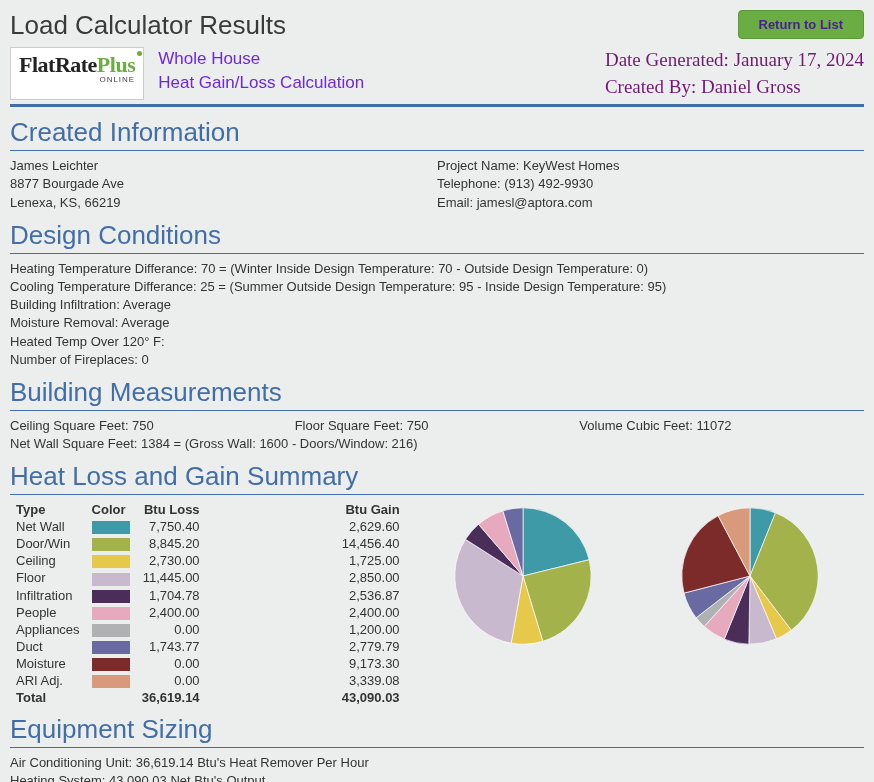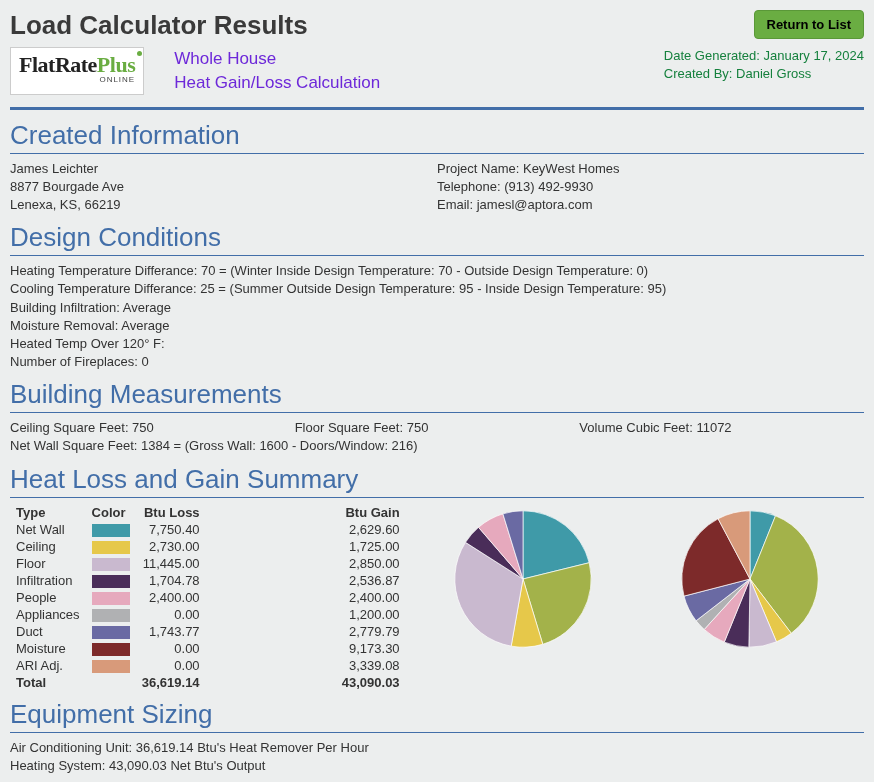--- a/index.html
+++ b/index.html
@@ -13,38 +13,38 @@
     width: 874px;
   }
   .header-row {
     display: flex;
     justify-content: space-between;
     align-items: flex-start;
     margin-bottom: 6px;
   }
   .page-title {
     font-size: 26px;
-    font-weight: 700;
+    font-weight: 400;
     color: #3a3a3a;
     margin: 0;
   }
   .btn-green {
     background: #6aad42;
-    color: #000000;
+    color: #4c1d95;
     border: 1px solid #5a9838;
     border-radius: 4px;
-    padding: 6px 12px;
+    padding: 6px 20px;
     font-size: 13px;
     cursor: pointer;
     font-weight: 600;
   }
   .subhead {
     display: flex;
-    gap: 30px;
-    margin-bottom: 12px;
+    gap: 14px;
+    margin-bottom: 4px;
   }
   .logo-box {
     background: #fff;
     border: 1px solid #ccc;
     padding: 4px 8px 2px 8px;
     display: inline-block;
     position: relative;
   }
   .logo-text {
     font-family: Georgia, "Times New Roman", serif;
@@ -69,23 +69,24 @@
     margin-top: -3px;
   }
   .subhead-mid {
     font-size: 17px;
     font-weight: 400;
     color: #6d28d9;
     line-height: 1.4;
   }
   .subhead-right {
     margin-left: auto;
-    font-size: 13px;
-    color: #15803d;
+    font-size: 19px;
+    color: #701a75;
     line-height: 1.4;
+    font-family: Liberation Serif, serif;
   }
   hr.rule {
     border: none;
     border-top: 3px solid #426ea8;
     margin: 4px 0 10px 0;
   }
   hr.thin {
     border: none;
     border-top: 1px solid #426ea8;
     margin: 2px 0 6px 0;
@@ -196,20 +197,26 @@
         <th class="num">Btu Loss</th>
         <th class="gain">Btu Gain</th>
       </tr>
     </thead>
     <tbody id="heat-body">
         <tr>
           <td>Net Wall</td>
           <td><span class="swatch" style="background:#3f9aa8"></span></td>
           <td class="num">7,750.40</td>
           <td class="gain">2,629.60</td>
+        </tr>
+        <tr>
+          <td>Door/Win</td>
+          <td><span class="swatch" style="background:#a3b24a"></span></td>
+          <td class="num">8,845.20</td>
+          <td class="gain">14,456.40</td>
         </tr>
         <tr>
           <td>Ceiling</td>
           <td><span class="swatch" style="background:#e6c84a"></span></td>
           <td class="num">2,730.00</td>
           <td class="gain">1,725.00</td>
         </tr>
         <tr>
           <td>Floor</td>
           <td><span class="swatch" style="background:#c9b9cf"></span></td>

